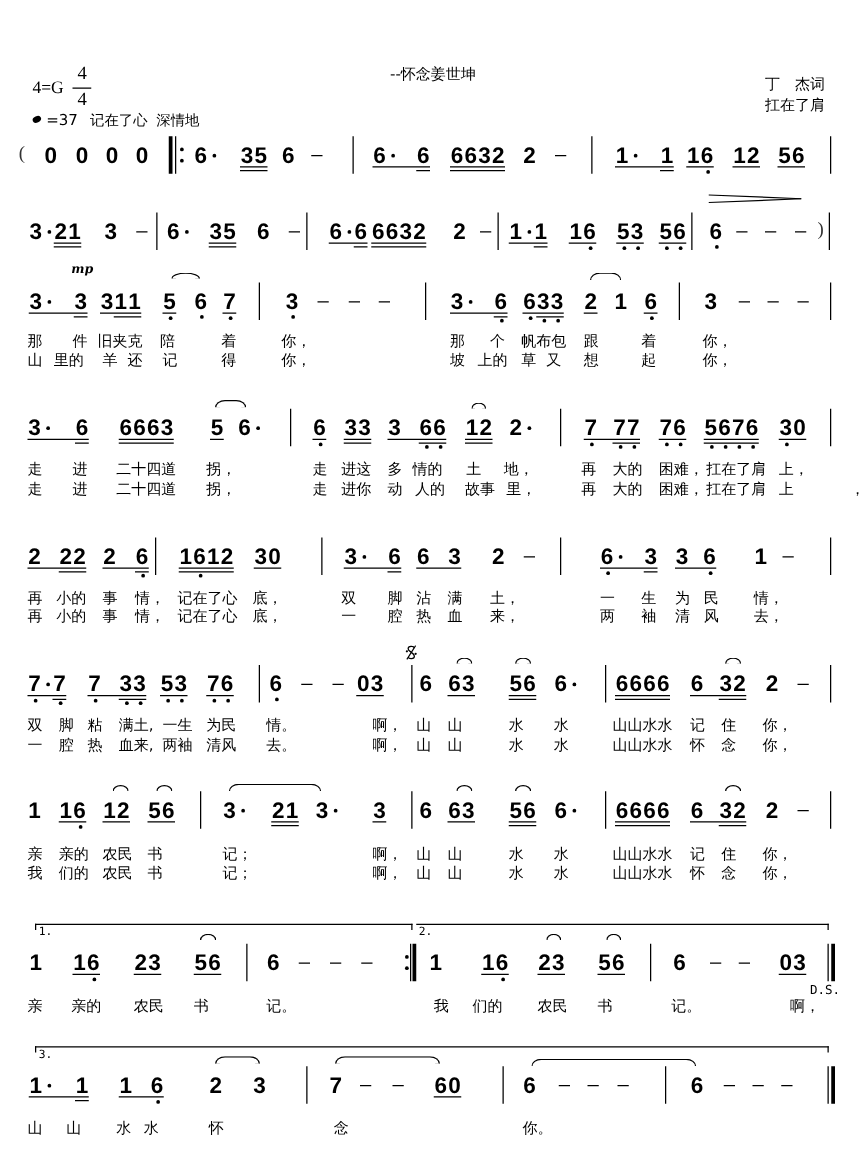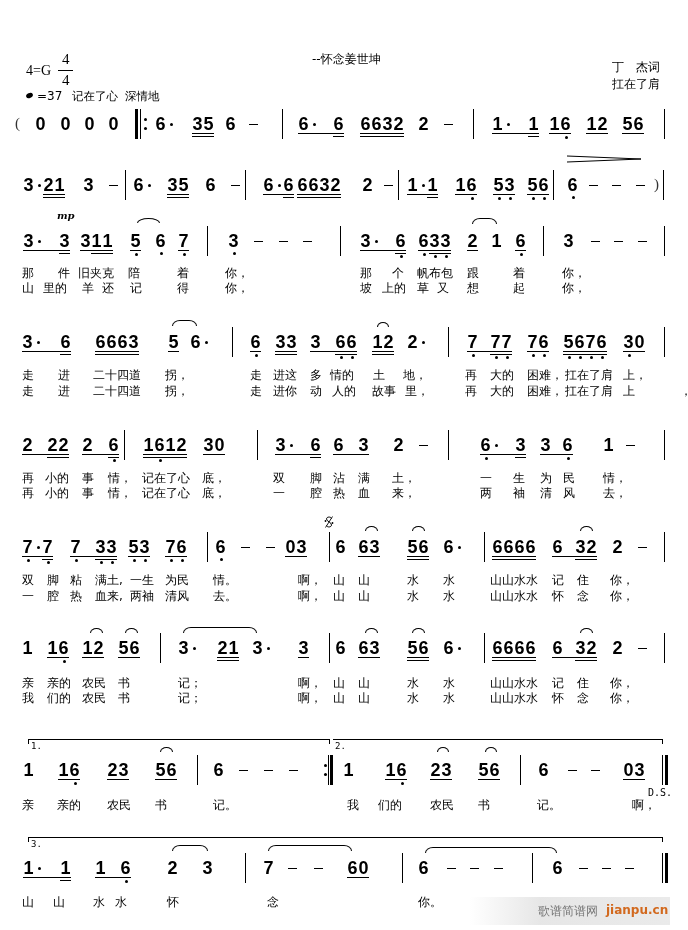--- a/index.html
+++ b/index.html
@@ -580,17 +580,13 @@
         <span class="lyric" style="left: 267px; top: 895px;">念</span>
         <span class="lyric" style="left: 418px; top: 895px;">你。</span>
         <div class="slur long" style="left: 172px; top: 845px; width: 36px;"></div>
         <div class="slur long" style="left: 268px; top: 845px; width: 84px;"></div>
         <div class="slur long" style="left: 425px; top: 847px; width: 132px;"></div>
         <div class="volta lt rt" style="left: 28px; top: 837px; width: 635px;">
           <span class="volta-label">3.</span>
         </div>
       </div>
     </div>
-  <div class="watermark">
-    <span class="wm-site">歌谱简谱网</span>
-    <span class="wm-domain">jianpu.cn</span>
-  </div>
 </div>
 
 </body></html>

